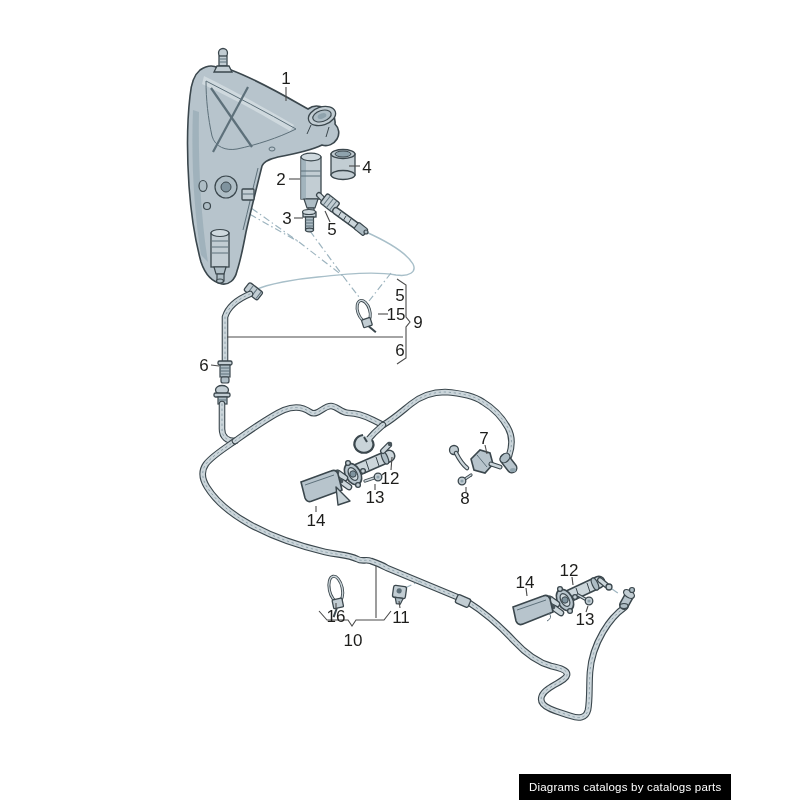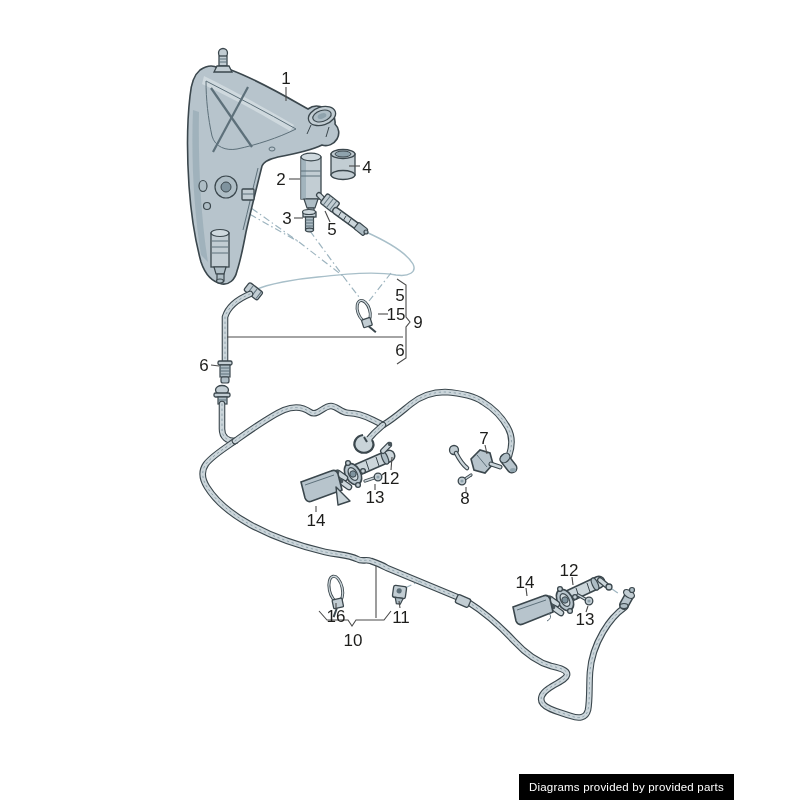--- a/index.html
+++ b/index.html
@@ -375,15 +375,15 @@
     <text class="co" x="336" y="616">16</text>
     <text class="co" x="401" y="617">11</text>
     <text class="co" x="353" y="640">10</text>
     <text class="co" x="569" y="570">12</text>
     <text class="co" x="525" y="582">14</text>
     <text class="co" x="585" y="619">13</text>
   </g>
 </svg>
 
 <div id="badge">
-  <span>Diagrams provided by provided parts</span>
+  <span>Diagrams catalogs by catalogs parts</span>
 </div>
 </div>
 
 </body></html>

